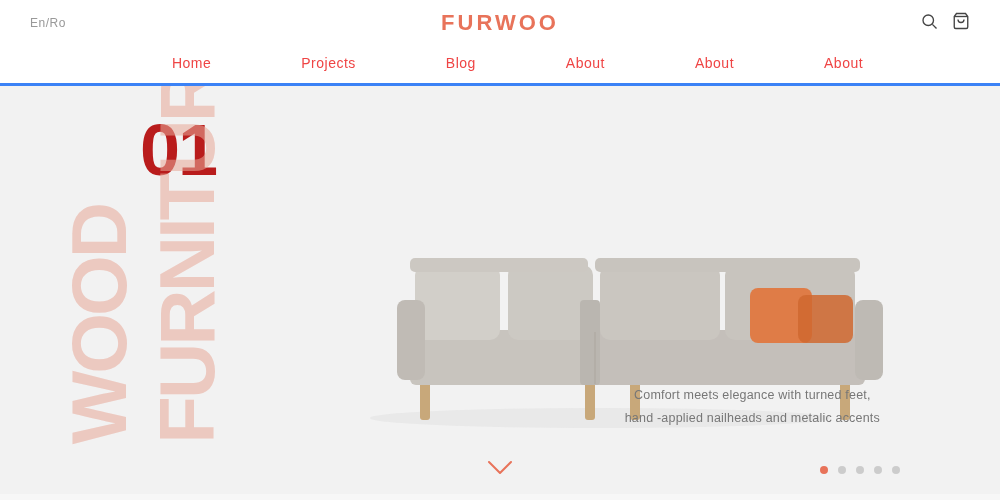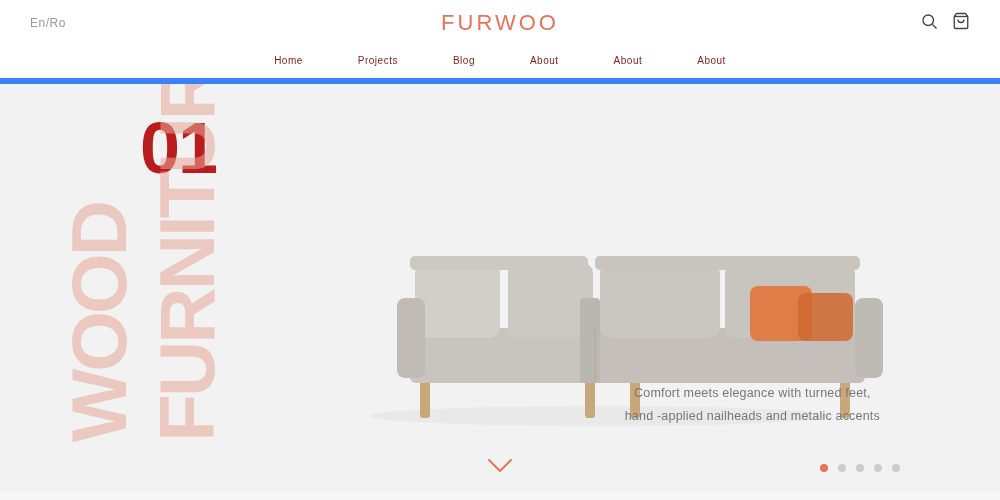--- a/index.html
+++ b/index.html
@@ -8,38 +8,38 @@
       background: #f7f7f7;
       width: 1000px;
       height: 500px;
       overflow: hidden;
     }
 
     
     header {
       background: #fff;
       width: 100%;
-      border-bottom: 6px solid #3b82f6;
+      border-bottom: 3px solid #3b82f6;
     }
     .top-bar {
       display: flex;
       align-items: center;
       justify-content: space-between;
       padding: 10px 30px;
       height: 45px;
     }
     .lang {
       font-size: 12px;
       color: #555;
       letter-spacing: 0.5px;
     }
     .lang span { color: #999; }
     .brand {
       font-size: 22px;
-      font-weight: 400;
+      font-weight: 700;
       letter-spacing: 3px;
       color: #e8735a;
       text-transform: uppercase;
       position: absolute;
       left: 50%;
       transform: translateX(-50%);
     }
     .header-icons {
       display: flex;
       gap: 14px;
@@ -54,24 +54,25 @@
       cursor: pointer;
     }
     .nav {
       display: flex;
       justify-content: center;
       align-items: center;
       gap: 55px;
       padding: 10px 0 12px;
     }
     .nav a {
-      font-size: 10px;
-      color: #7f1d1d;
+      font-size: 14px;
+      color: #ef4444;
       text-decoration: none;
       letter-spacing: 0.5px;
+      margin-left: 35px;
     }
 
     
     .hero {
       position: relative;
       width: 100%;
       height: 408px;
       background: #f2f2f2;
       overflow: hidden;
     }

